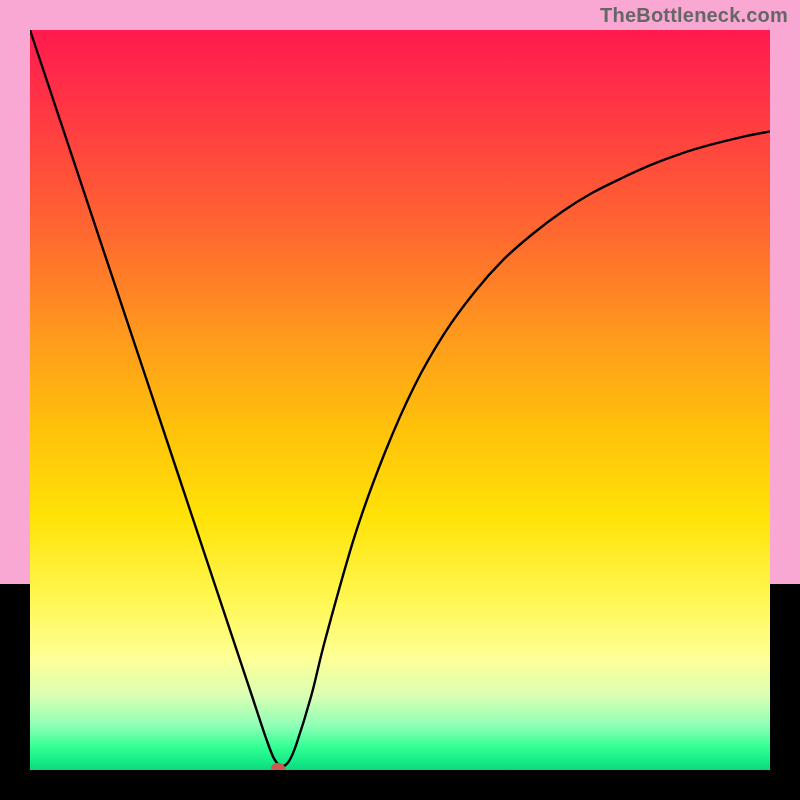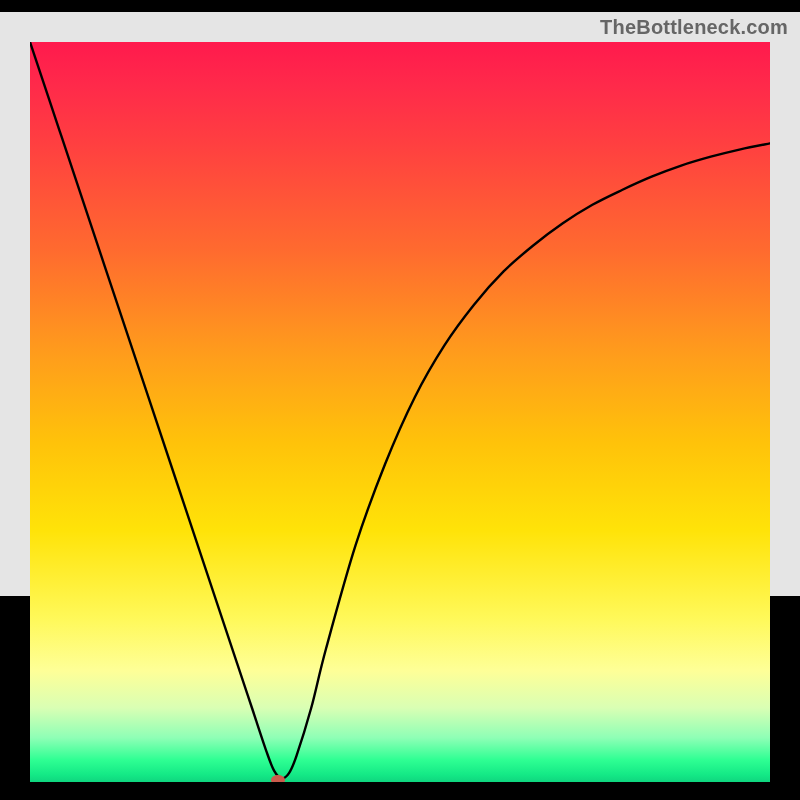--- a/index.html
+++ b/index.html
@@ -7,22 +7,21 @@
     padding: 0;
     width: 800px;
     height: 800px;
     background: #000;
     font-family: Arial, Helvetica, sans-serif;
   }
   .frame {
     position: absolute;
     left: 0; top: 0;
     width: 800px; height: 584px;
-    background: #e5e5e5;
-    margin-top: 12px;
+    background: #f9a8d4;
   }
   .watermark {
     position: absolute;
     top: 4px;
     right: 12px;
     color: #666;
     font-size: 20px;
     font-weight: 600;
     letter-spacing: 0.2px;
   }

